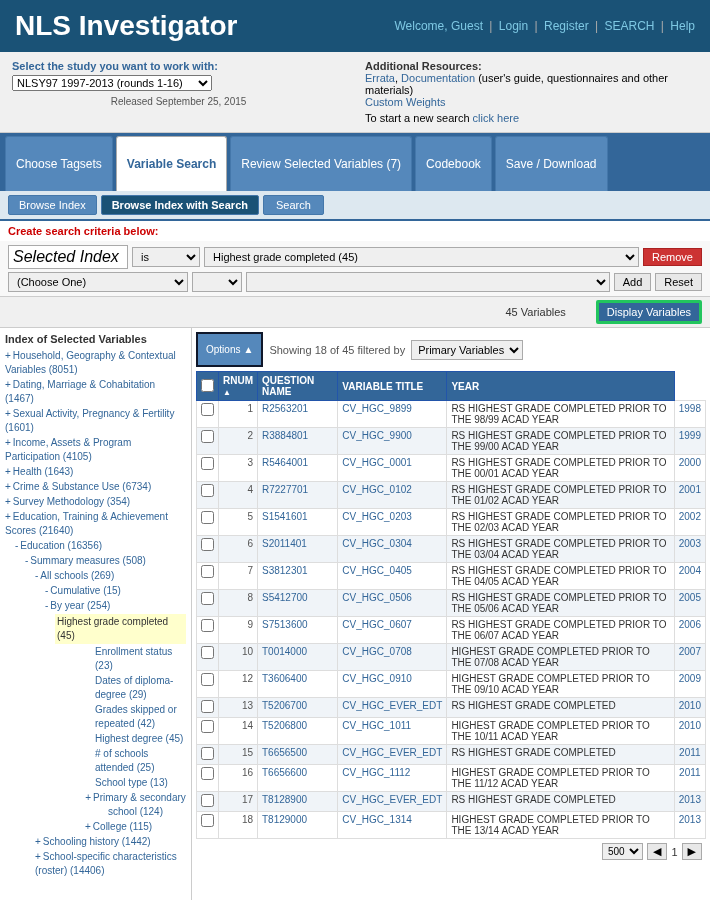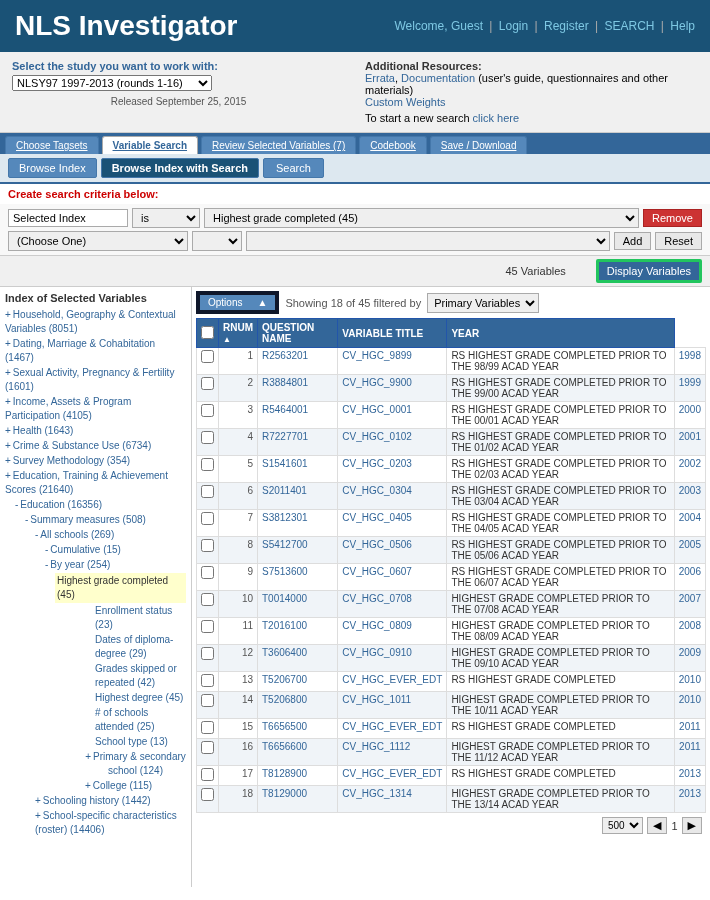--- a/index.html
+++ b/index.html
@@ -17,32 +17,32 @@
     .study-left { flex: 1; }
     .study-right { flex: 1; font-size: 11px; }
     .study-label { color: #336699; font-weight: bold; font-size: 11px; margin-bottom: 3px; }
     .study-select { width: 200px; font-size: 11px; }
     .released { color: #555; font-size: 10px; margin-top: 5px; text-align: center; }
     .additional-title { font-weight: bold; color: #333; }
     .resource-link { color: #336699; cursor: pointer; }
 
     
     .nav-tabs { background: #336699; display: flex; padding: 3px 5px 0; gap: 3px; }
-    .nav-tab { background: #5588bb; color: #fff; padding: 3px 10px; font-size: 10px; cursor: pointer; border-radius: 3px 3px 0 0; border: 1px solid #4477aa; border-bottom: none; text-decoration: underline; }
+    .nav-tab { background: #5588bb; color: #fff; padding: 20px 10px; font-size: 12px; cursor: pointer; border-radius: 3px 3px 0 0; border: 1px solid #4477aa; border-bottom: none; }
     .nav-tab.active { background: #fff; color: #336699; font-weight: bold; border-color: #aaa; }
 
     
     .sub-tabs { background: #dde8f0; display: flex; padding: 4px 8px; gap: 4px; border-bottom: 2px solid #336699; align-items: center; }
     .sub-tab { background: #5588bb; color: #fff; padding: 3px 10px; font-size: 11px; cursor: pointer; border-radius: 2px; border: 1px solid #4477aa; }
     .sub-tab.active { background: #1a5276; color: #fff; font-weight: bold; }
     .search-tab { background: #5588bb; color: #fff; padding: 3px 12px; font-size: 11px; cursor: pointer; border-radius: 2px; border: 1px solid #4477aa; }
 
     
     .create-search { color: #cc0000; font-weight: bold; font-size: 11px; padding: 4px 8px; background: #fff; }
-    .filter-input { padding: 2px 4px; font-size: 11px; border: 1px solid #aaa; }
+    .filter-input { padding: 2px 4px; font-size: 16px; border: 1px solid #aaa; font-style: italic; }
     .filter-select { padding: 2px 4px; font-size: 11px; border: 1px solid #aaa; }
     .filter-btn { padding: 2px 8px; font-size: 11px; cursor: pointer; background: #e8e8e8; border: 1px solid #aaa; }
     .filter-btn.red { background: #cc3333; color: #fff; border-color: #aa2222; }
 
     
     .vars-row { display: flex; justify-content: flex-end; align-items: center; padding: 3px 8px; gap: 6px; background: #f0f0f0; border-bottom: 1px solid #ccc; }
     .vars-count { font-size: 11px; color: #333; }
     .display-btn { background: #336699; color: #fff; padding: 3px 8px; font-size: 11px; cursor: pointer; border: 3px solid #22c55e; border-radius: 2px; margin-left: 24px; }
 
     
@@ -59,21 +59,21 @@
     .index-subsubsubsubitem { padding-left: 40px; }
     .expand-icon { color: #336699; margin-right: 2px; }
 
     
     .data-panel { flex: 1; padding: 4px; overflow-x: auto; }
 
     
     .showing-row { display: flex; align-items: center; gap: 6px; margin-bottom: 4px; font-size: 11px; }
     .showing-text { color: #555; }
     .filter-type-select { padding: 2px; font-size: 11px; border: 1px solid #aaa; }
-    .options-btn { background: #5588bb; color: #fff; padding: 2px 8px; font-size: 10px; cursor: pointer; border: 4px solid #0f172a; display: flex; align-items: center; gap: 15px; }
+    .options-btn { background: #5588bb; color: #fff; padding: 10px 8px; font-size: 10px; cursor: pointer; border: 2px solid #0f172a; display: flex; align-items: center; gap: 3px; }
 
     
     .data-table { width: 100%; border-collapse: collapse; font-size: 10px; }
     .data-table th { background: #336699; color: #fff; padding: 3px 4px; text-align: left; border: 1px solid #2255aa; font-size: 10px; cursor: pointer; margin-top: 12px; }
     .data-table th.sortable:after { content: ' ▲'; font-size: 8px; }
     .data-table td { padding: 2px 4px; border: 1px solid #ddd; vertical-align: top; }
     .data-table tr:nth-child(even) { background: #f0f4f8; }
     .row-num { color: #555; text-align: right; width: 20px; }
     .checkbox-cell { width: 16px; }
     .rnum-link { color: #336699; cursor: pointer; font-size: 10px; }
@@ -373,30 +373,20 @@
     <td class="row-num">10</td>
     <td><a class="rnum-link">T0014000</a></td>
     <td><a class="qname-link">CV_HGC_0708</a></td>
     <td class="var-title">HIGHEST GRADE COMPLETED PRIOR TO THE 07/08 ACAD YEAR</td>
     <td class="year-cell">2007</td>
   </tr>
           <tr>
     <td class="checkbox-cell">
       <input type="checkbox" style="">
     </td>
-    <td class="row-num">11</td>
-    <td><a class="rnum-link">T2016100</a></td>
-    <td><a class="qname-link">CV_HGC_0809</a></td>
-    <td class="var-title">HIGHEST GRADE COMPLETED PRIOR TO THE 08/09 ACAD YEAR</td>
-    <td class="year-cell">2008</td>
-  </tr>
-          <tr>
-    <td class="checkbox-cell">
-      <input type="checkbox" style="">
-    </td>
     <td class="row-num">12</td>
     <td><a class="rnum-link">T3606400</a></td>
     <td><a class="qname-link">CV_HGC_0910</a></td>
     <td class="var-title">HIGHEST GRADE COMPLETED PRIOR TO THE 09/10 ACAD YEAR</td>
     <td class="year-cell">2009</td>
   </tr>
           <tr>
     <td class="checkbox-cell">
       <input type="checkbox" style="">
     </td>

